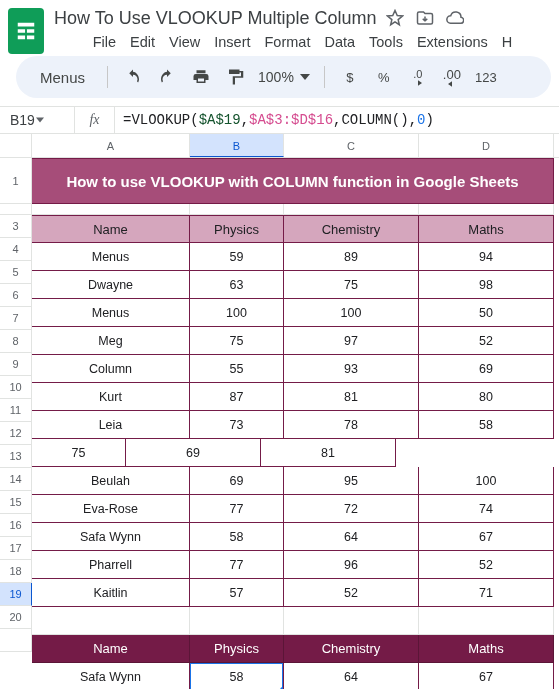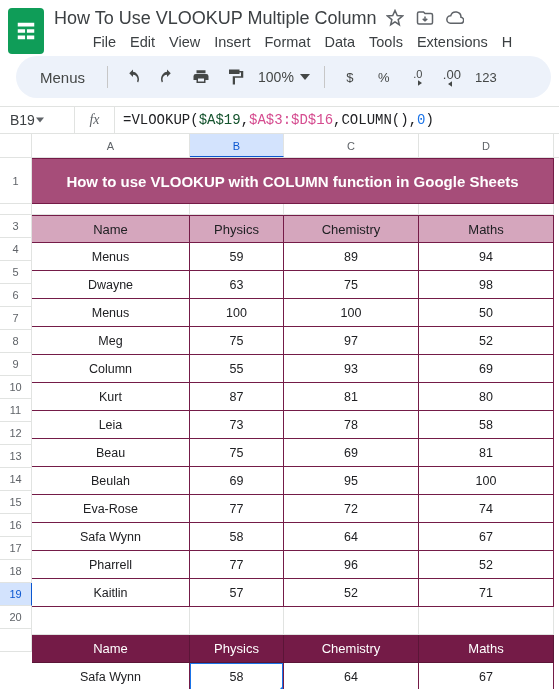--- a/index.html
+++ b/index.html
@@ -406,21 +406,20 @@
           <div class="cell data-cell wC">81</div>
           <div class="cell data-cell wD">80</div>
         </div>
         <div class="sheet-row">
           <div class="cell data-cell wA">Leia</div>
           <div class="cell data-cell wB">73</div>
           <div class="cell data-cell wC">78</div>
           <div class="cell data-cell wD">58</div>
         </div>
         <div class="sheet-row">
-          <div class="cell data-cell wA">Beau</div>
           <div class="cell data-cell wB">75</div>
           <div class="cell data-cell wC">69</div>
           <div class="cell data-cell wD">81</div>
         </div>
         <div class="sheet-row">
           <div class="cell data-cell wA">Beulah</div>
           <div class="cell data-cell wB">69</div>
           <div class="cell data-cell wC">95</div>
           <div class="cell data-cell wD">100</div>
         </div>

